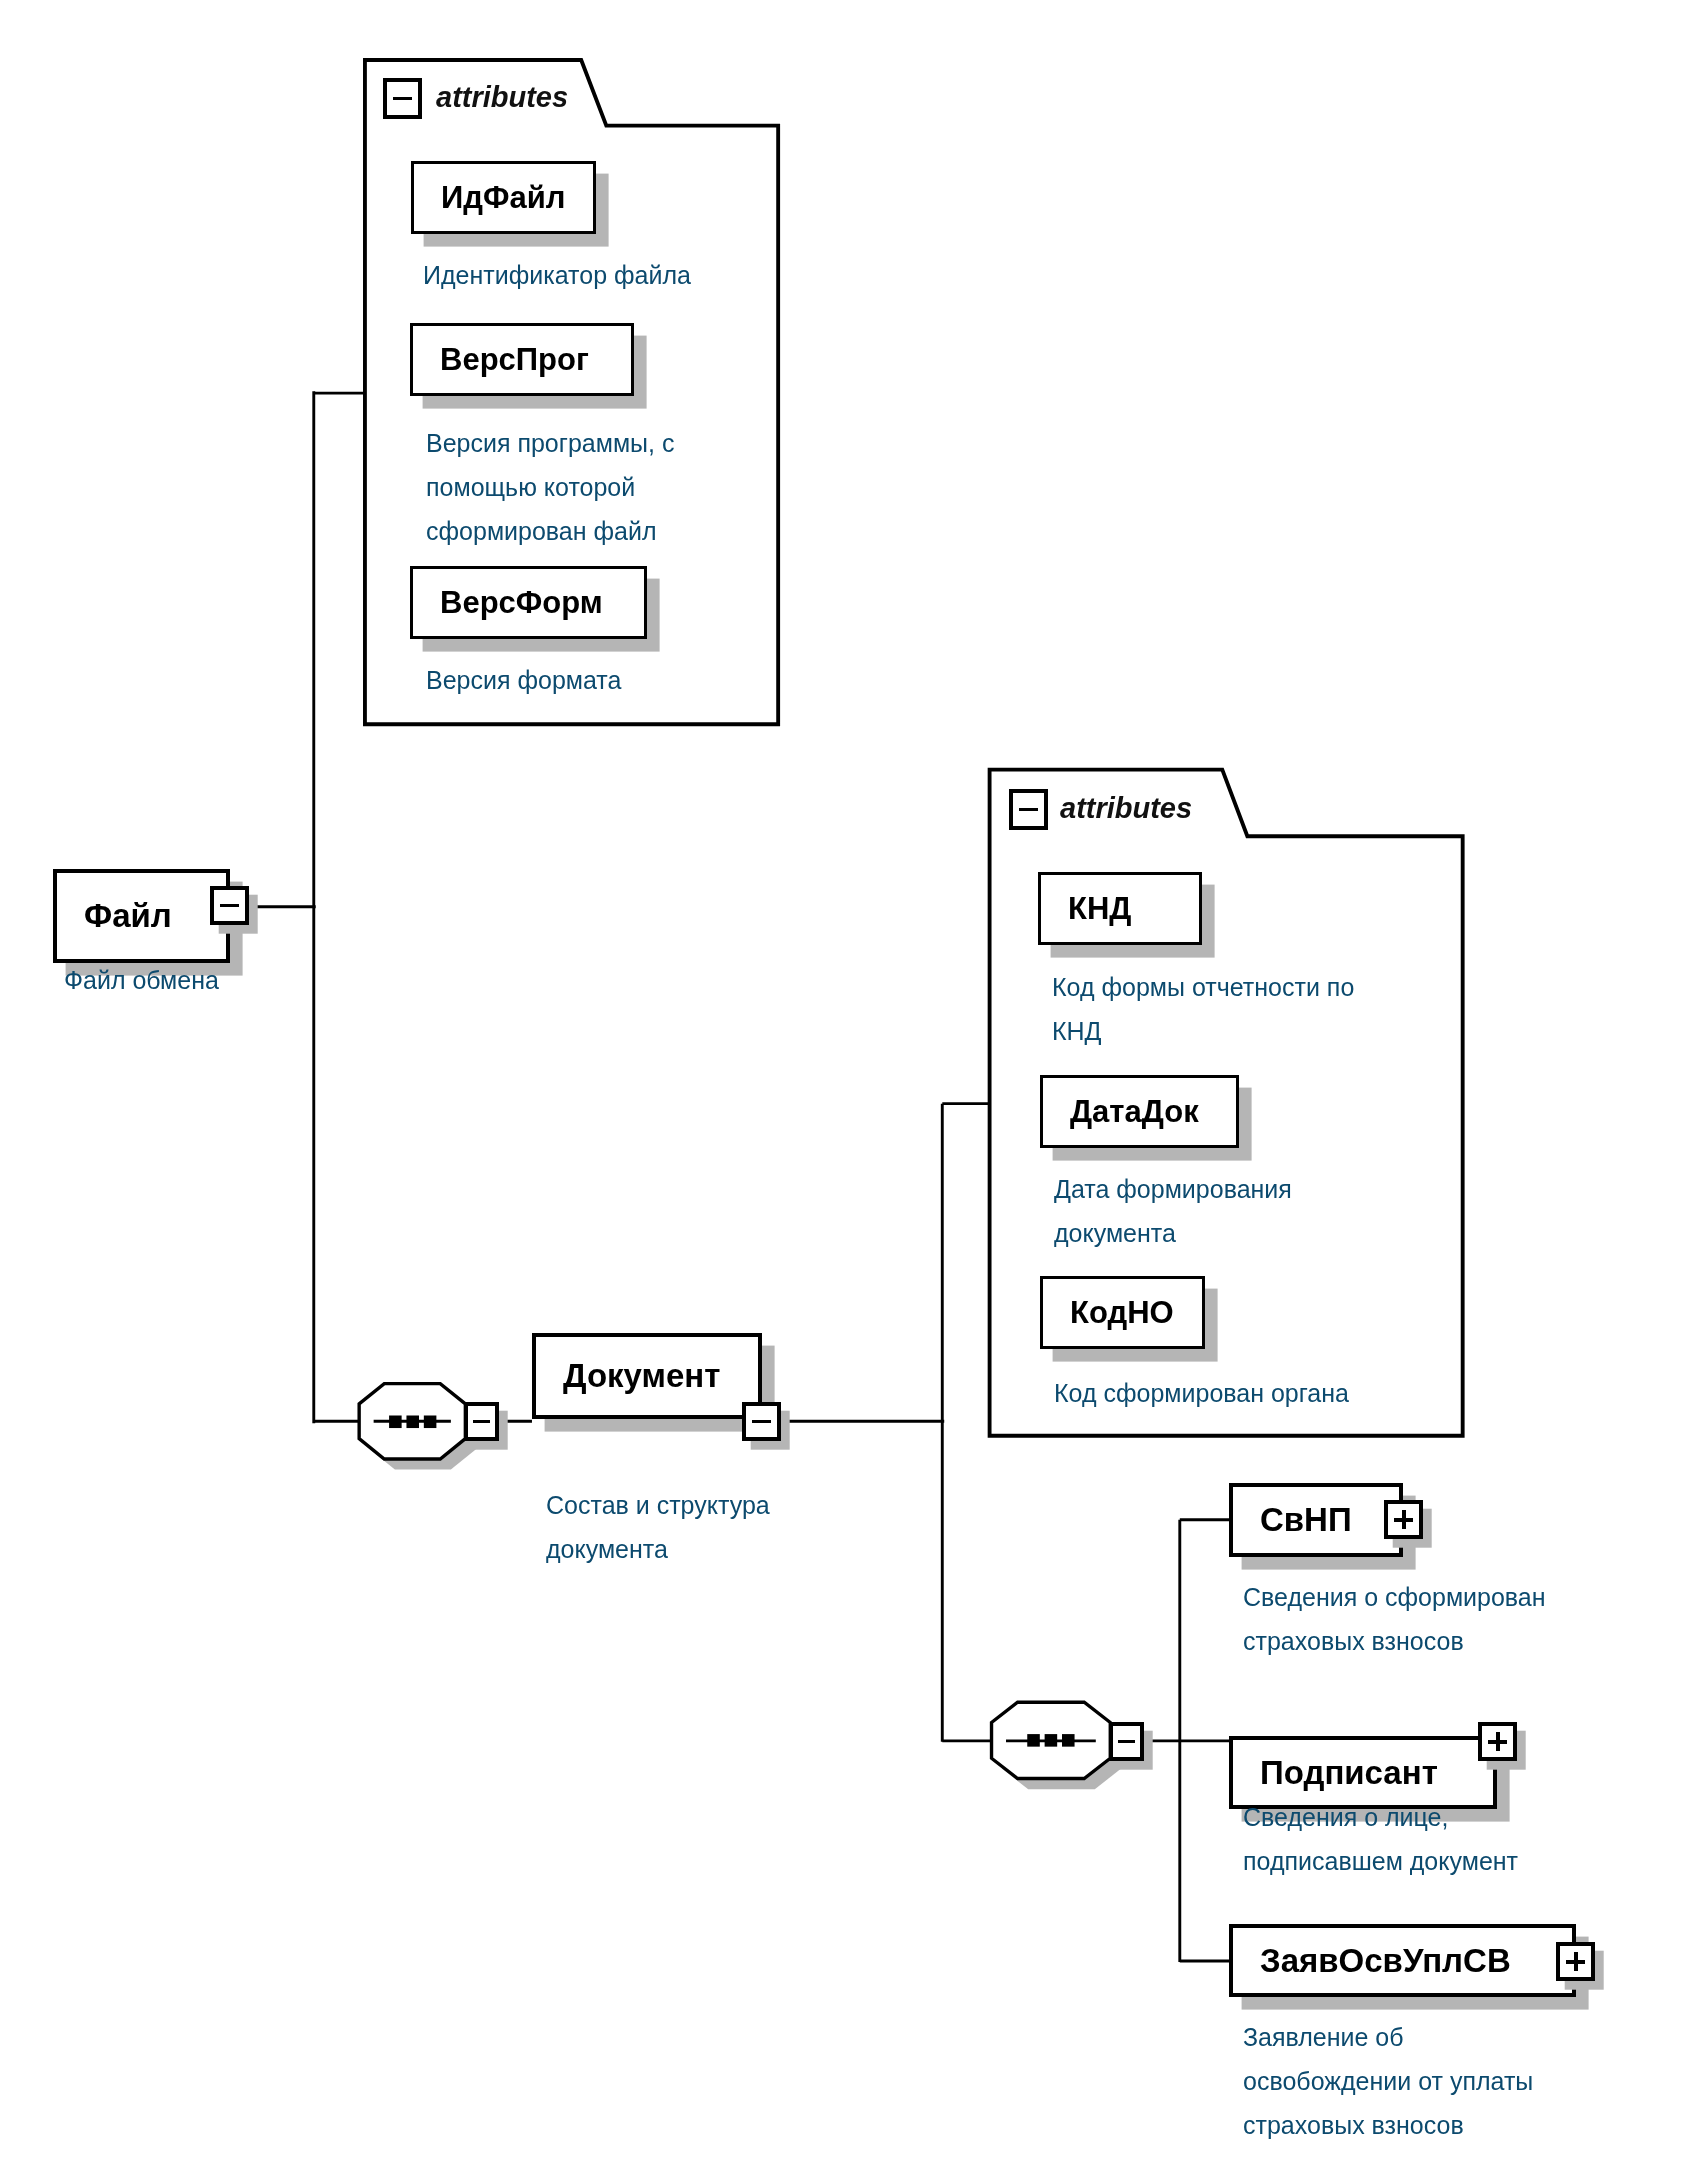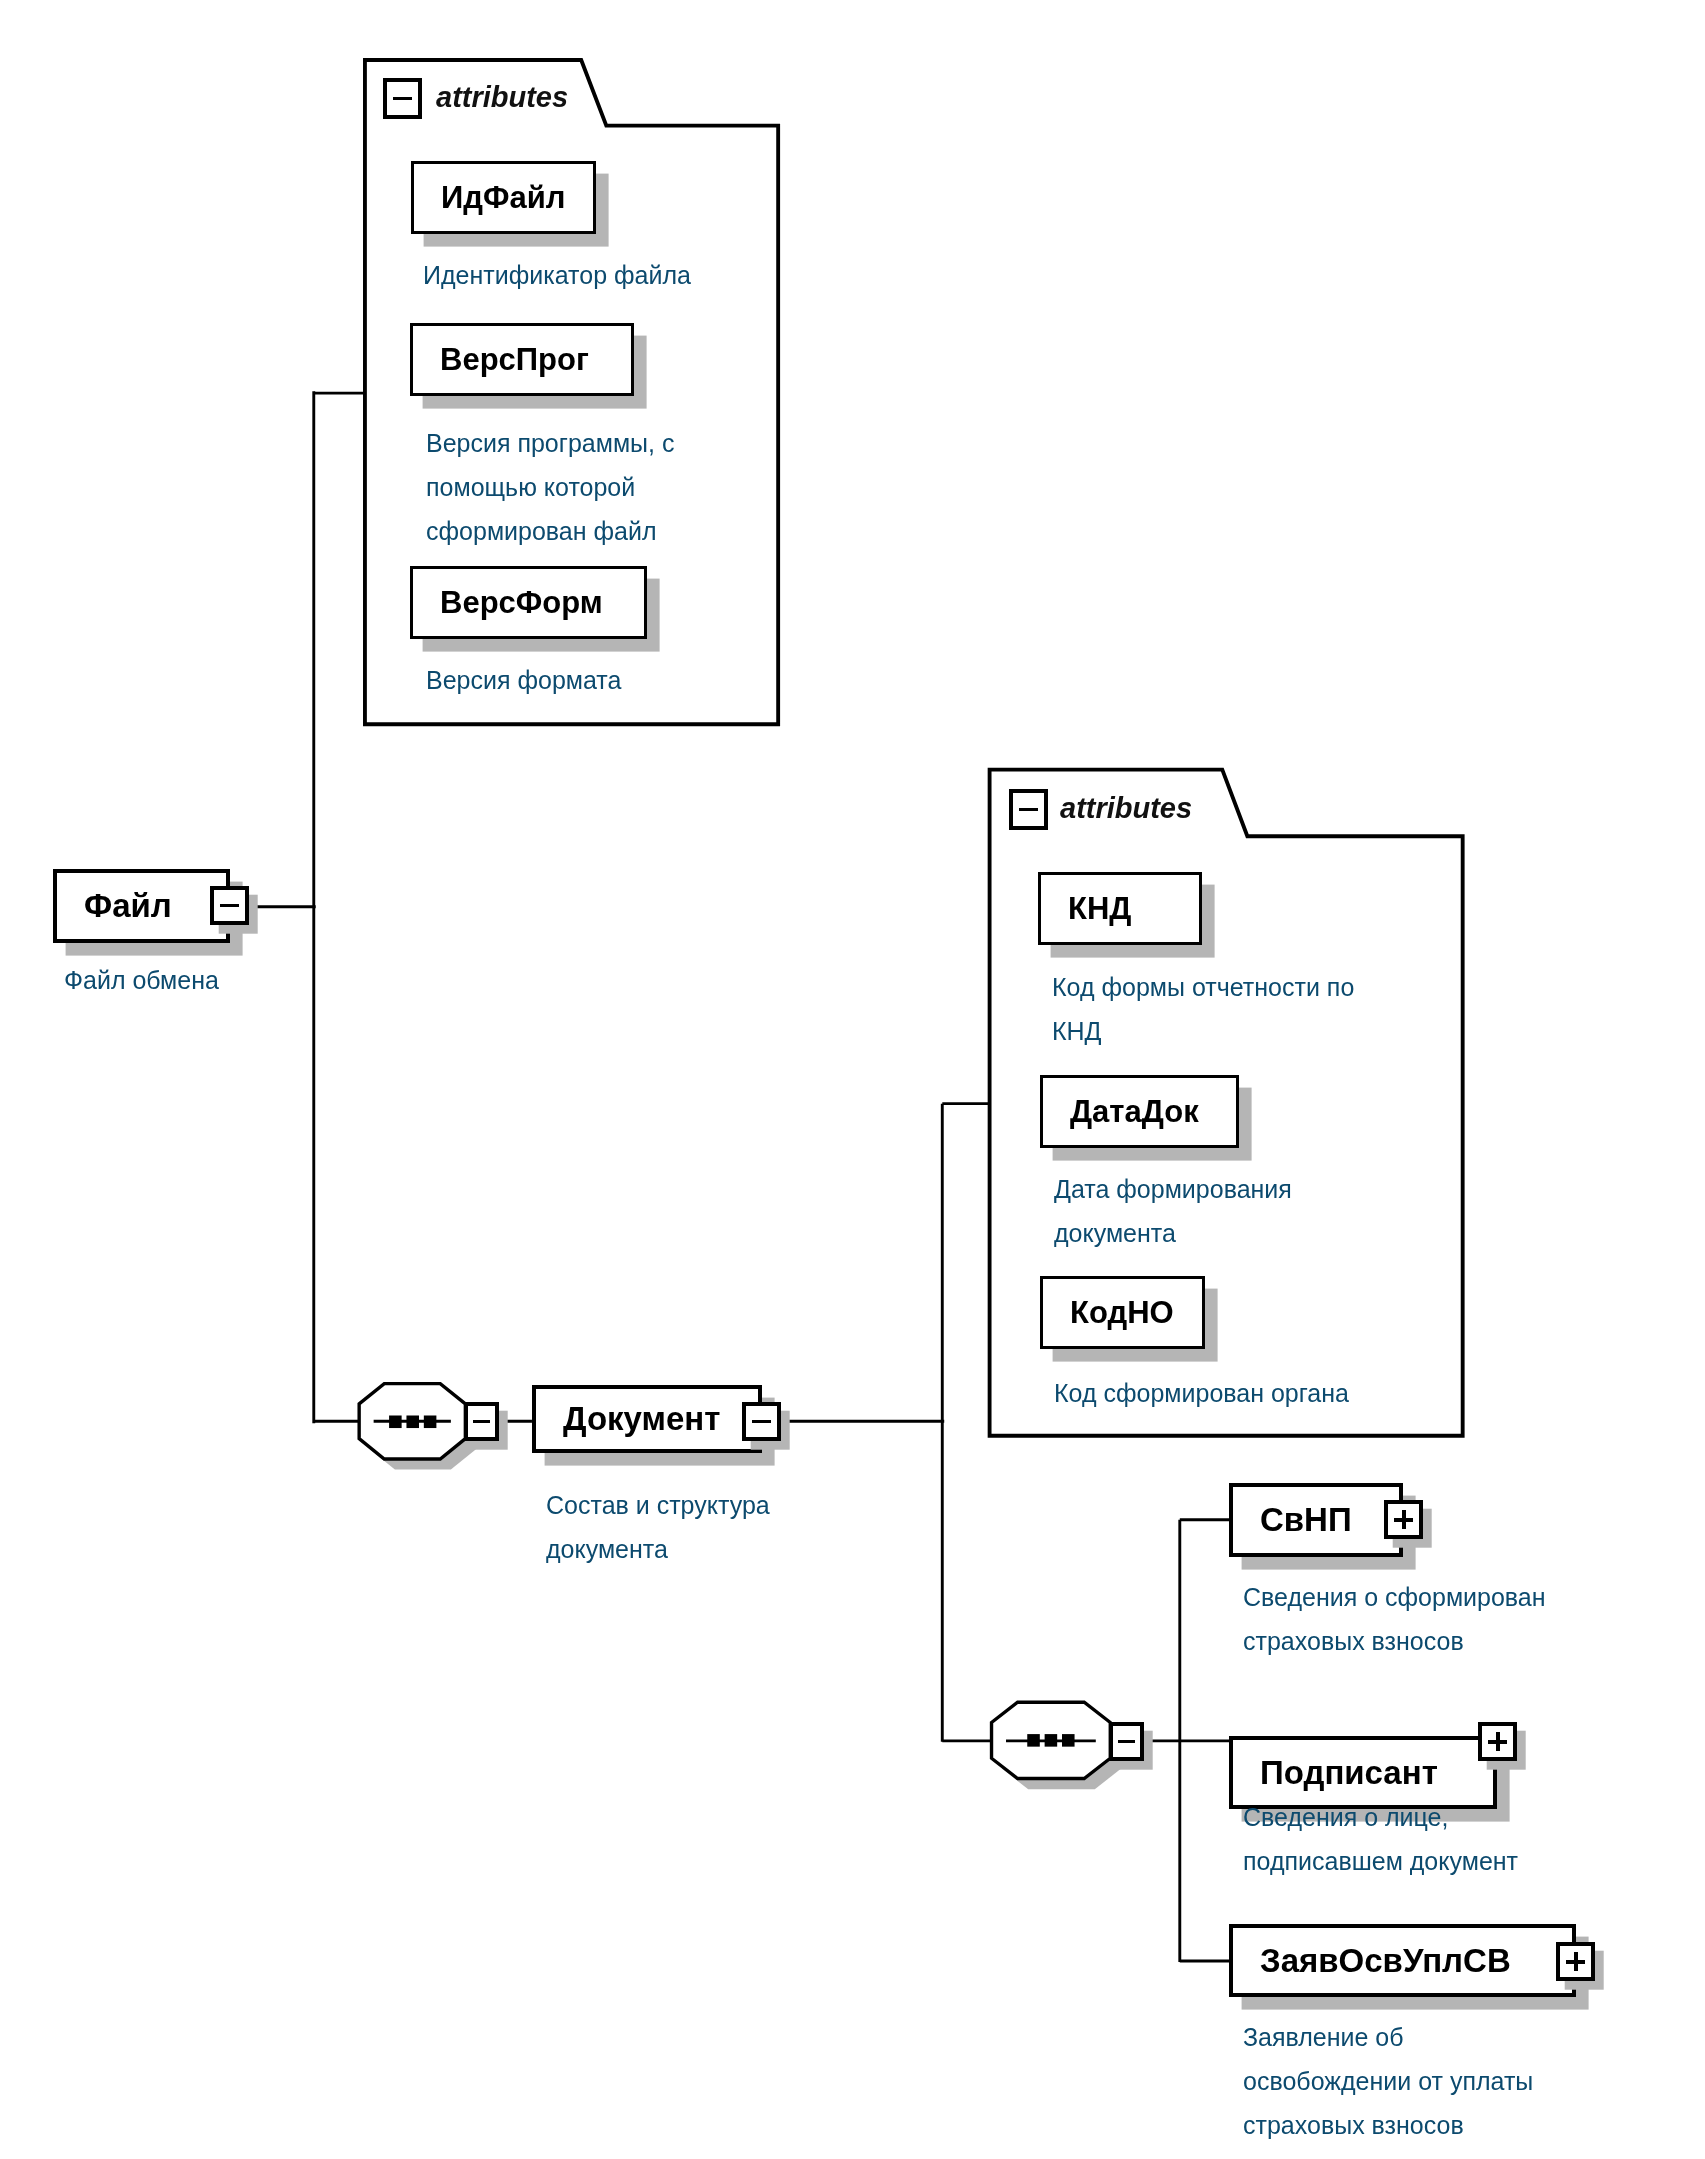--- a/index.html
+++ b/index.html
@@ -99,35 +99,35 @@
     <div>сформирован файл</div>
   </div>
 
   <div class="box at" style="left:410px;top:566px;width:237px;height:73px;">
     <span>ВерсФорм</span>
   </div>
   <div class="ann" style="left:426px;top:658px;">
     <div>Версия формата</div>
   </div>
 
-  <div class="box el" style="left:53px;top:869px;width:177px;height:74px;">
+  <div class="box el" style="left:53px;top:869px;width:177px;height:94px;">
     <span>Файл</span>
   </div>
   <div class="toggle" style="left:210px;top:886px;">
     <span class="icon-minus"></span>
   </div>
   <div class="ann" style="left:64px;top:958px;">
     <div>Файл обмена</div>
   </div>
 
   <div class="toggle seq" style="left:464px;top:1402px;">
     <span class="icon-minus"></span>
   </div>
 
-  <div class="box el" style="left:532px;top:1385px;width:230px;height:68px;">
+  <div class="box el" style="left:532px;top:1333px;width:230px;height:86px;">
     <span>Документ</span>
   </div>
   <div class="toggle" style="left:742px;top:1402px;">
     <span class="icon-minus"></span>
   </div>
   <div class="ann" style="left:546px;top:1483px;">
     <div>Состав и структура</div>
     <div>документа</div>
   </div>
 

